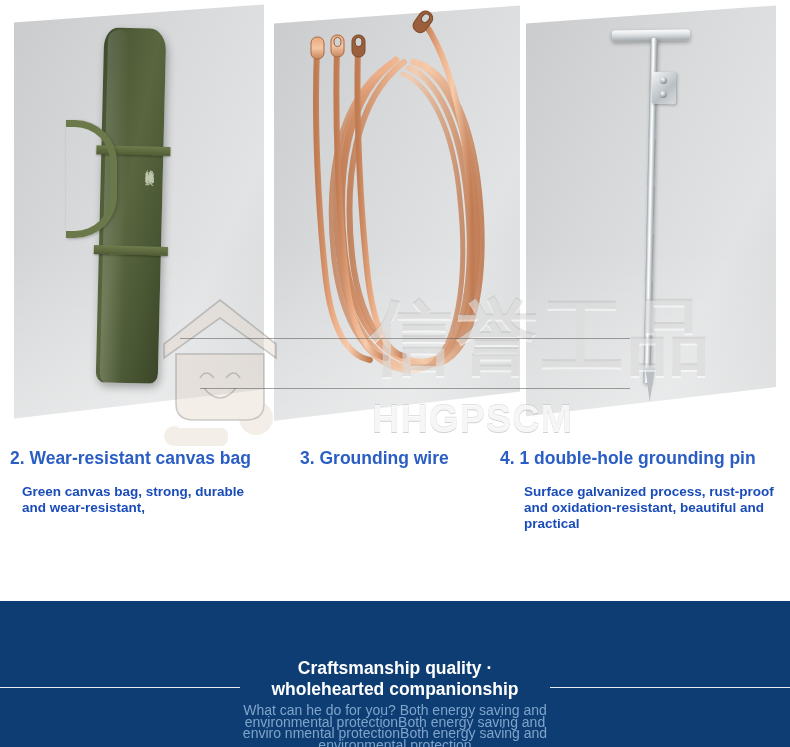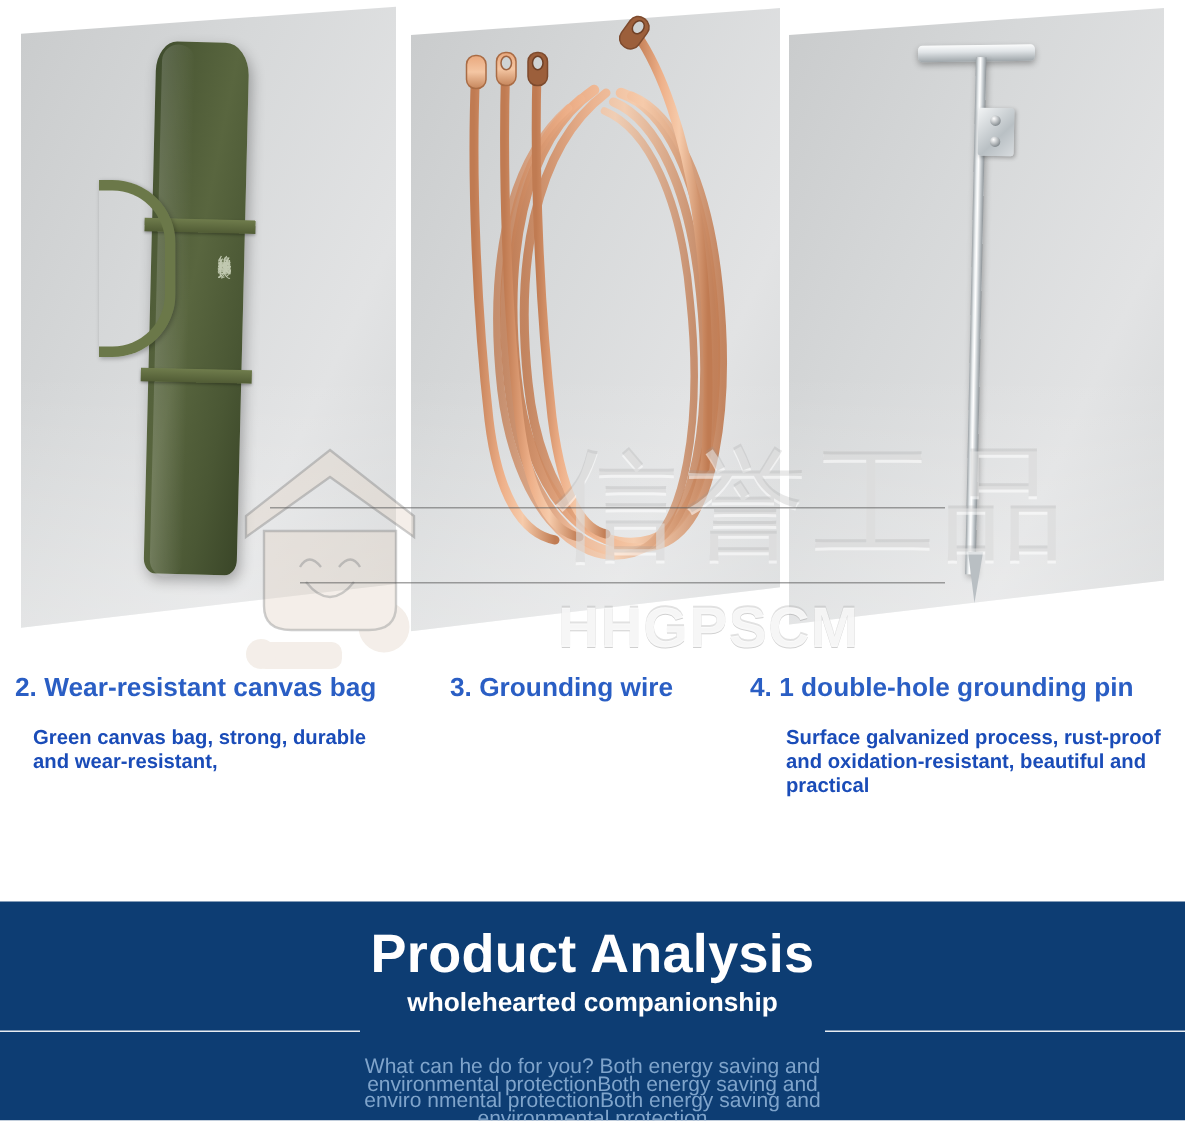--- a/index.html
+++ b/index.html
@@ -180,21 +180,21 @@
     top: 296px;
     width: 120px;
     height: 150px;
     opacity: .55;
   }
   .wm-cn {
     position: absolute;
     left: 370px;
     top: 296px;
     font-size: 82px;
-    font-weight: 400;
+    font-weight: 700;
     line-height: 1;
     color: rgba(150,150,150,0.22);
     letter-spacing: 4px;
     text-shadow: 0 2px 0 rgba(255,255,255,.55);
     white-space: nowrap;
   }
   .wm-brand {
     position: absolute;
     left: 372px;
     top: 398px;
@@ -398,20 +398,20 @@
 <div class="desc-row">
   <div class="desc-col d-1">
     <p class="desc-p">Green canvas bag, strong, durable and wear-resistant,</p>
   </div>
   <div class="desc-col d-3">
     <p class="desc-p">Surface galvanized process, rust-proof and oxidation-resistant, beautiful and practical</p>
   </div>
 </div>
 
 <div class="banner">
-  <div class="banner-title">Product Analysis</div>
   <div class="banner-sub">
+    <div>Craftsmanship quality ·</div>
     <div>wholehearted companionship</div>
   </div>
   <div class="banner-rule left"></div>
   <div class="banner-rule right"></div>
   <div class="banner-note">What can he do for you? Both energy saving and environmental protectionBoth energy saving and enviro nmental protectionBoth energy saving and environmental protection</div>
 </div>
 
 </body></html>

